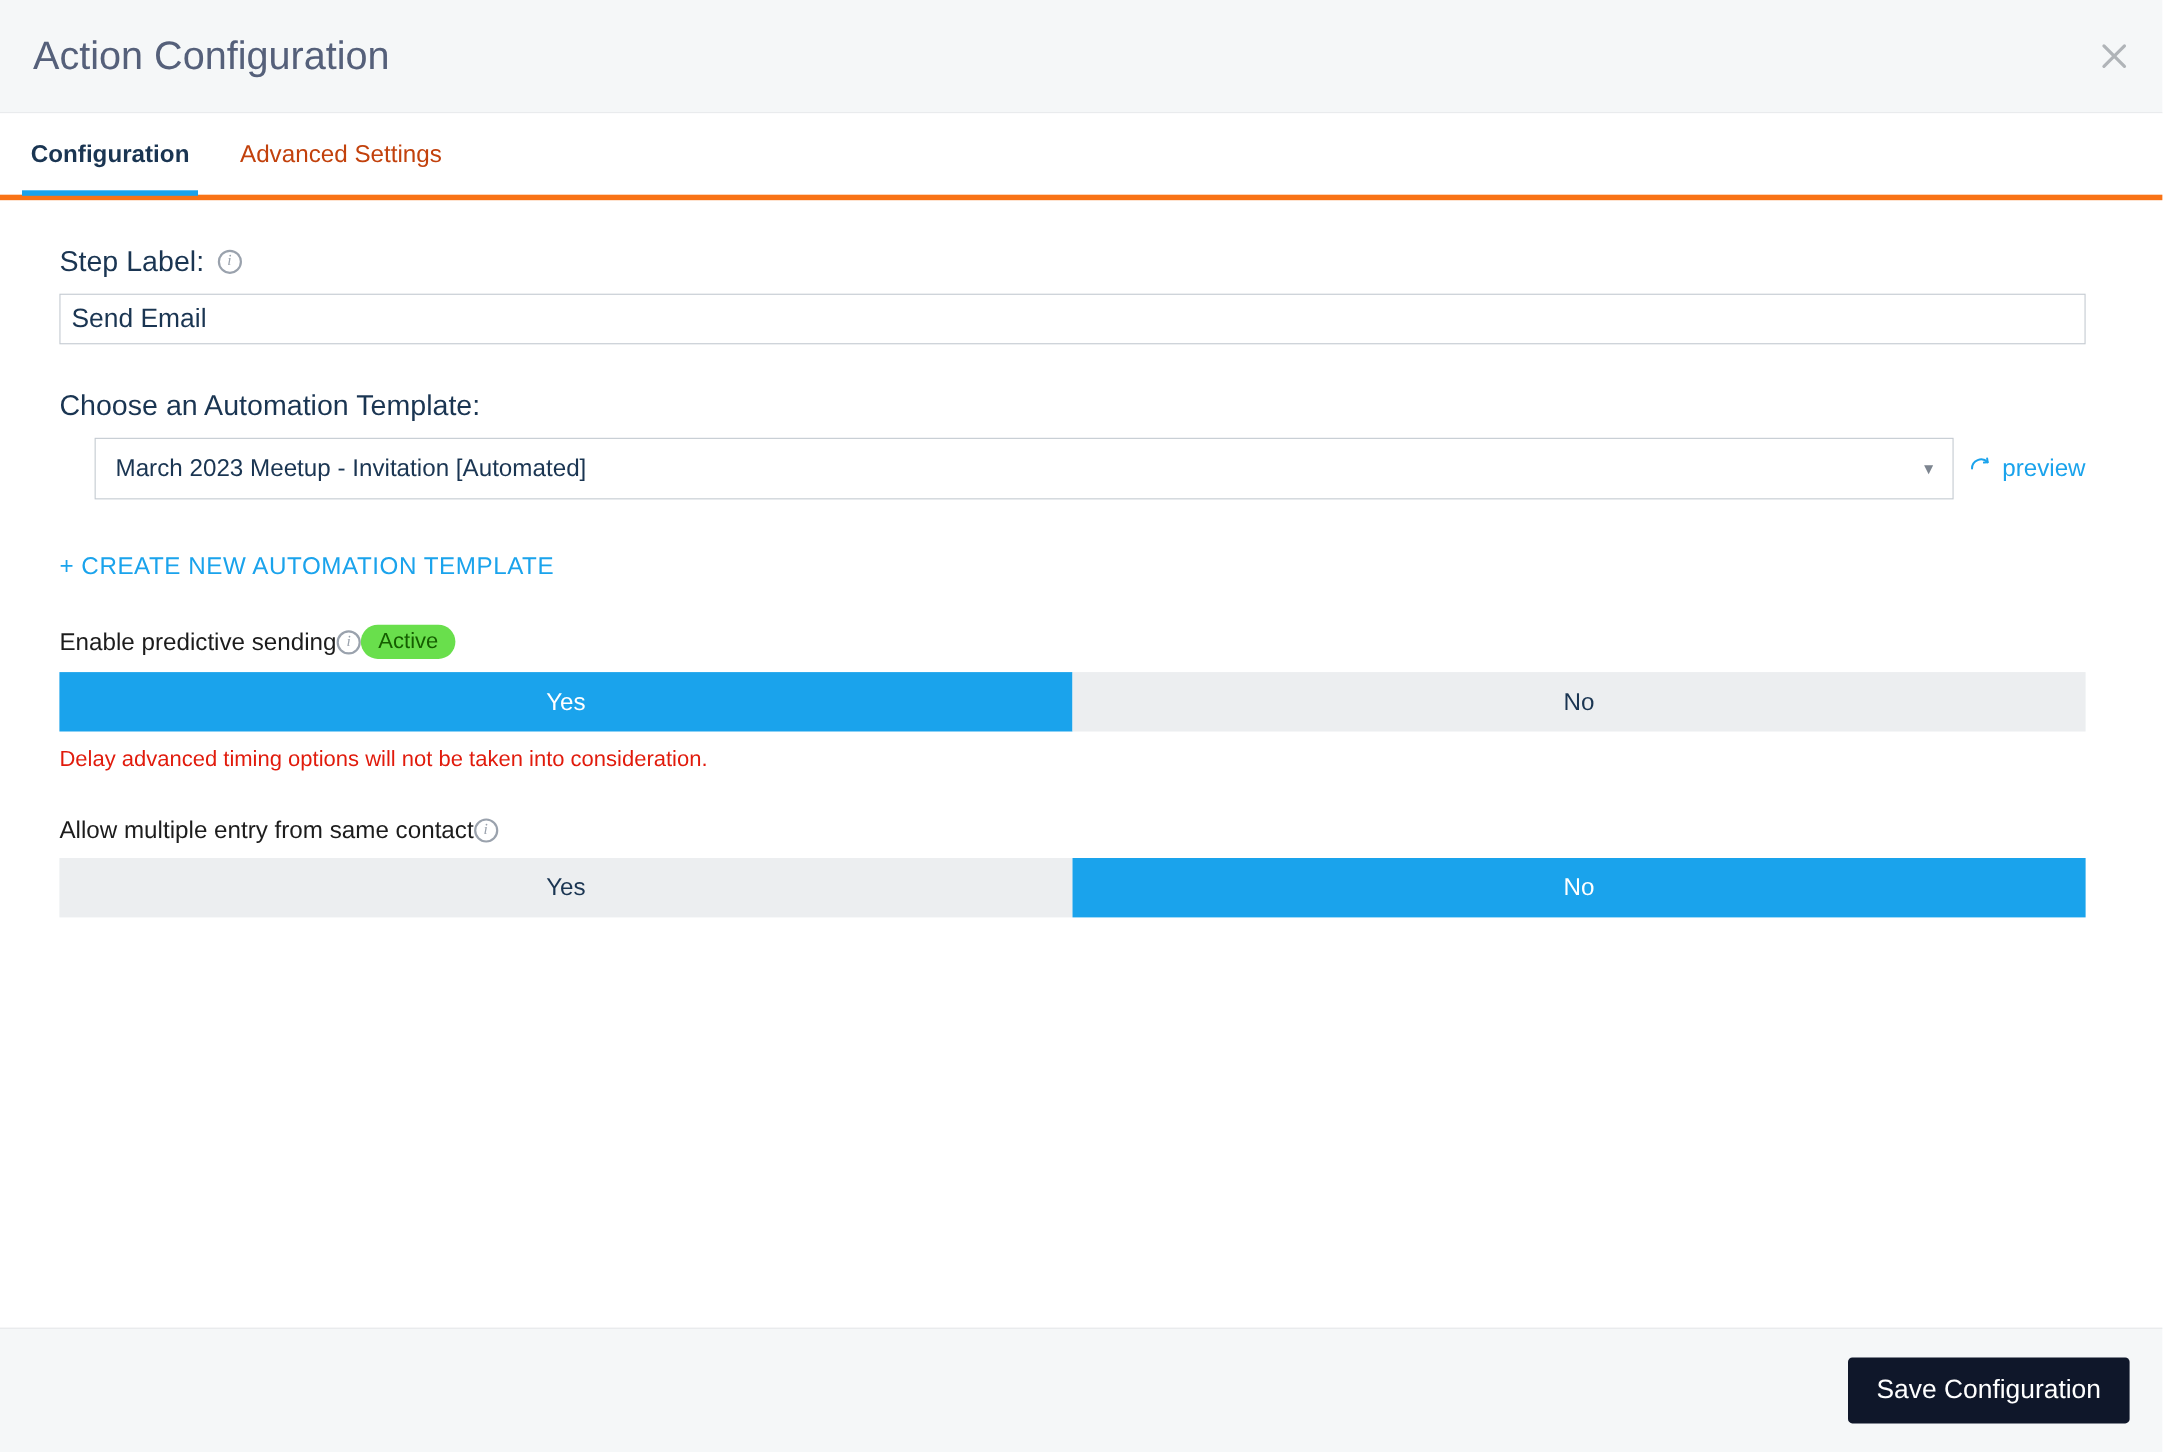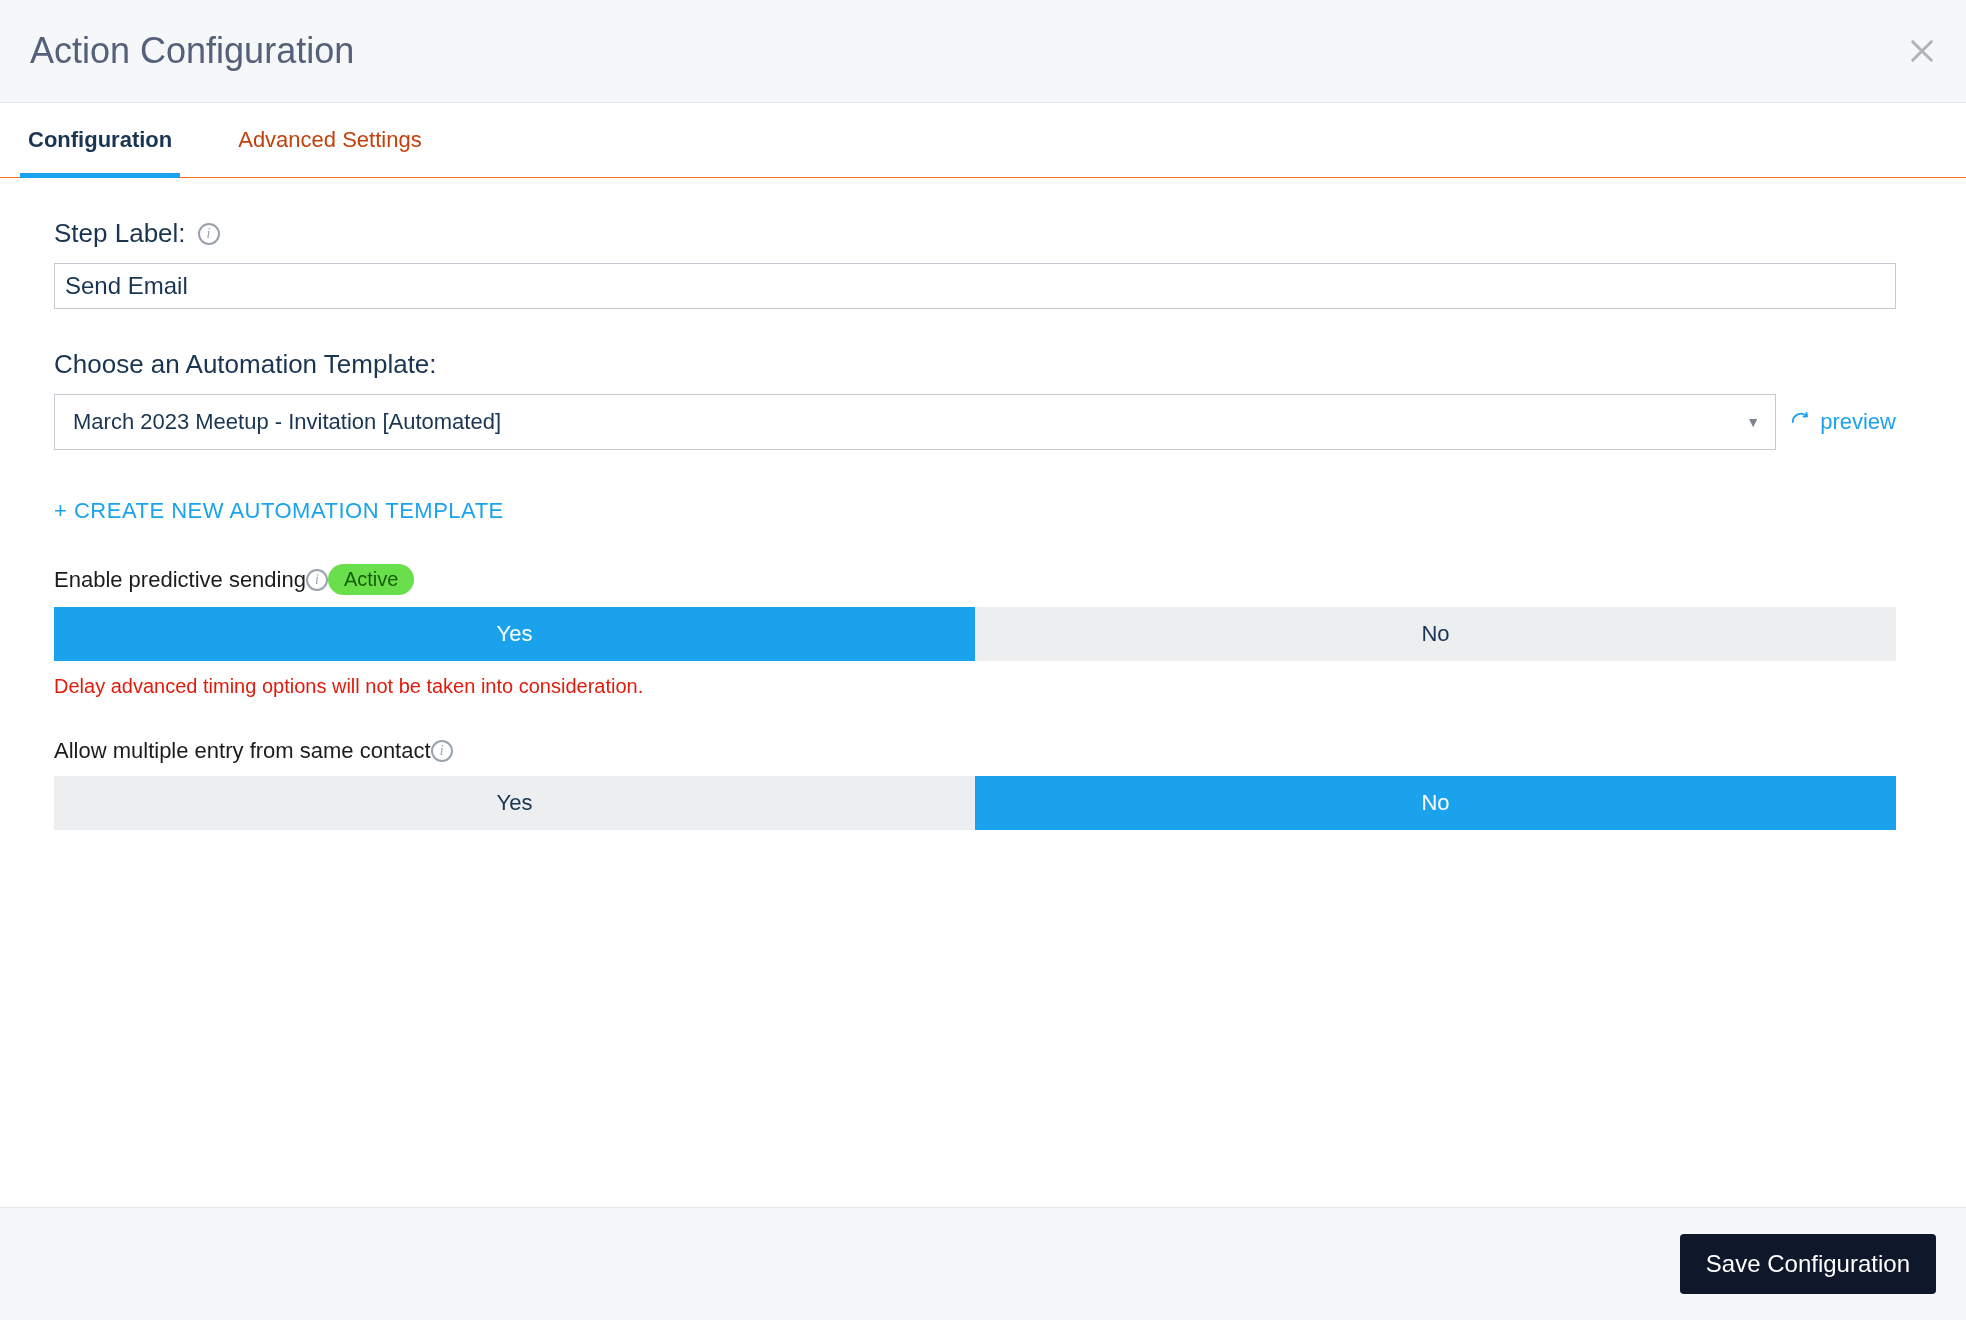--- a/index.html
+++ b/index.html
@@ -29,23 +29,23 @@
     font-weight: 400;
     color: #55607a;
   }
   .close-icon {
     color: #b0b4b8;
     cursor: pointer;
   }
   .close-icon svg { width: 28px; height: 28px; display:block; }
   .tabs {
     display: flex;
-    gap: 50px;
+    gap: 30px;
     padding: 0 20px;
-    border-bottom: 1px solid #f97316;
+    border-bottom: 5px solid #f97316;
     background: #fff;
   }
   .tab {
     padding: 24px 8px 20px 8px;
     font-size: 22px;
     color: #c2410c;
     cursor: pointer;
     border-bottom: 5px solid transparent;
     margin-bottom: -1px;
   }
@@ -89,20 +89,21 @@
   }
   .section { margin-bottom: 40px; }
   .select-row {
     display: flex;
     align-items: center;
     gap: 14px;
   }
   .select-box {
     flex: 1;
     position: relative;
+    margin-left: 32px;
   }
   .select-input {
     width: 100%;
     font-size: 22px;
     padding: 14px 44px 14px 18px;
     border: 1px solid #c4cad1;
     color: #1a3552;
     background: #fff;
     appearance: none;
     cursor: pointer;

